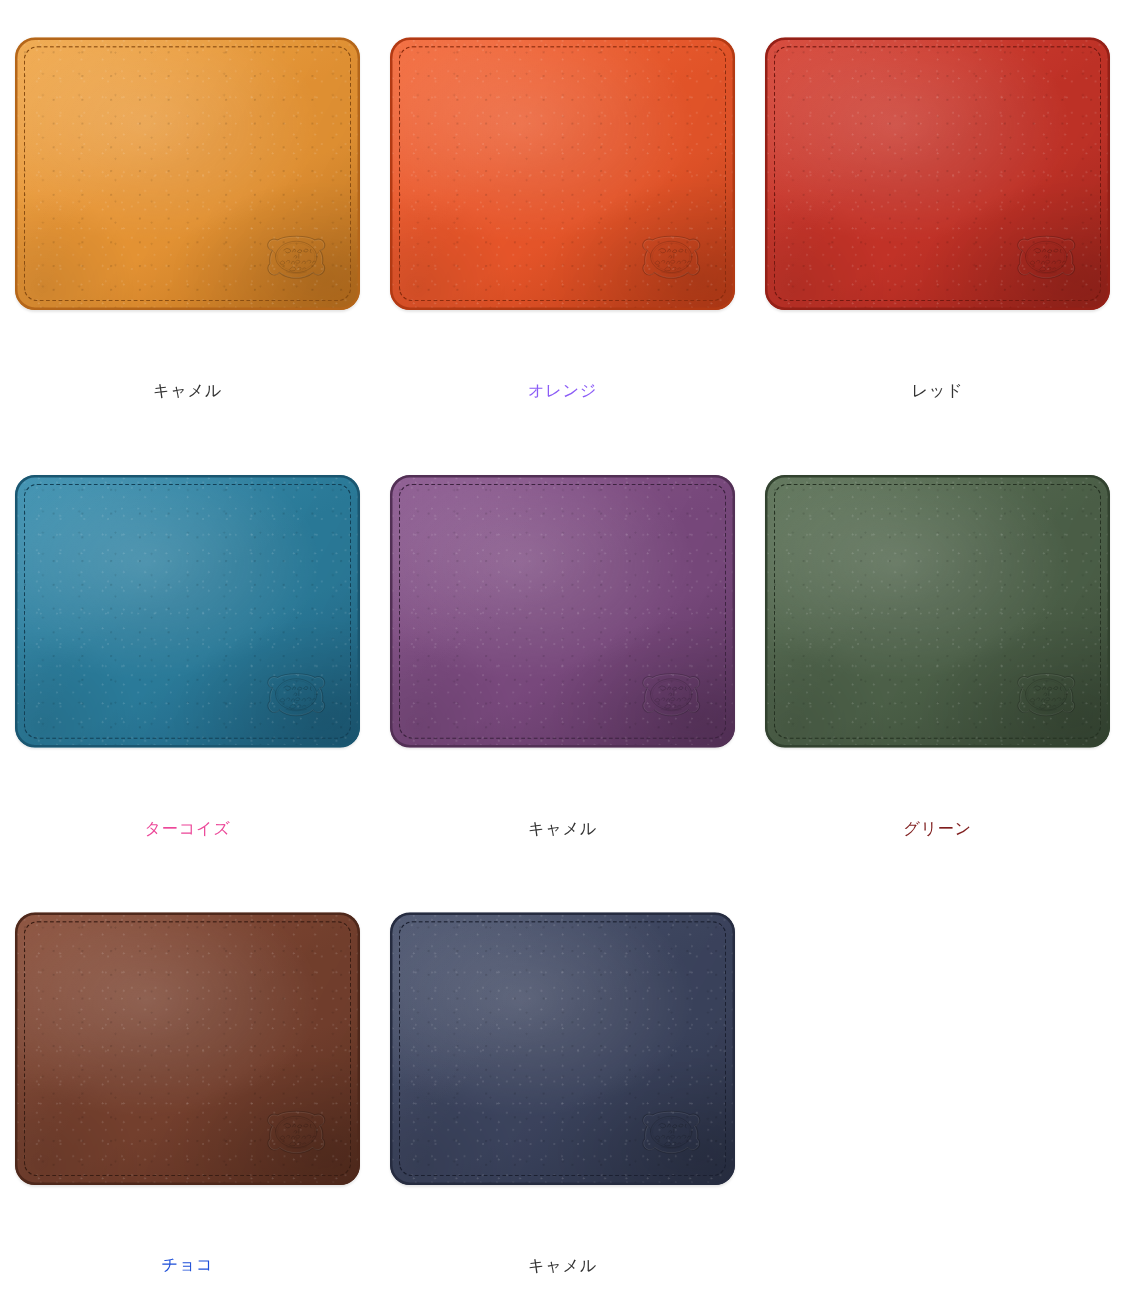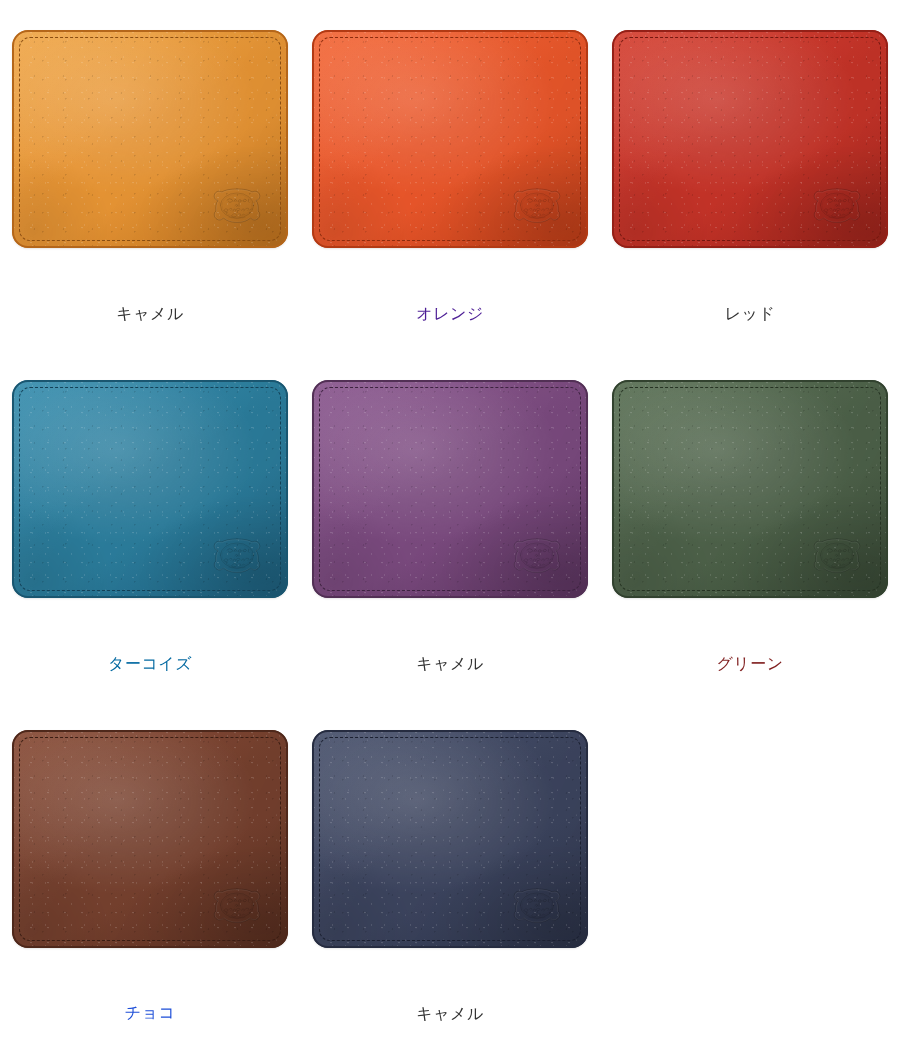--- a/index.html
+++ b/index.html
@@ -117,21 +117,21 @@
     bottom: 20px;
     width: 54px;
     height: 42px;
     opacity: .52;
     pointer-events: none;
   }
   .card-logo svg { display: block; width: 100%; height: 100%; }
 
   .swatch-label {
     margin-top: 58px;
-    font-size: 16px;
+    font-size: 13px;
     line-height: 1;
     color: #333333;
     letter-spacing: .5px;
     text-align: center;
   }
 </style>
 </head>
 <body style="background: rgb(255, 255, 255);">
 
 <div class="swatch-grid" id="grid">
@@ -279,21 +279,21 @@
             <path d="M44 58 q4 -5 8 -2 q3 3 -1 5 q-5 2 -8 -1
                      M56 57 q2 -3 5 -1 q2 2 -1 4
                      M64 58 q3 -3 5 -1" stroke-width="1.3" stroke="rgba(0,0,0,0.30)"></path>
             <path d="M38 63 q16 5 32 0" stroke-width="1" stroke="rgba(0,0,0,0.26)"></path>
 
             <path d="M17 30 q5 3 4 9 M91 30 q-5 3 -4 9" stroke-width="1.1" stroke="rgba(0,0,0,0.28)"></path>
           </g>
         </svg>
       </div>
     </div>
-    <div class="swatch-label" style="color: #4c1d95;">オレンジ</div>
+    <div class="swatch-label" style="color: #8b5cf6;">オレンジ</div>
   </div>
 
   <div class="swatch-cell">
     <div class="card-wrap">
       <div class="card">
         <div class="card-base" style="background: linear-gradient(150deg, rgb(214, 69, 54) 0%, rgb(196, 51, 40) 46%, rgb(196, 51, 40) 62%, rgb(162, 37, 28) 100%);"></div>
         <div class="card-sheen"></div>
         <div class="card-grain"></div>
       </div>
       <div class="card-edge" style="border-color: rgb(148, 32, 23);"></div>
@@ -433,21 +433,21 @@
             <path d="M44 58 q4 -5 8 -2 q3 3 -1 5 q-5 2 -8 -1
                      M56 57 q2 -3 5 -1 q2 2 -1 4
                      M64 58 q3 -3 5 -1" stroke-width="1.3" stroke="rgba(0,0,0,0.30)"></path>
             <path d="M38 63 q16 5 32 0" stroke-width="1" stroke="rgba(0,0,0,0.26)"></path>
 
             <path d="M17 30 q5 3 4 9 M91 30 q-5 3 -4 9" stroke-width="1.1" stroke="rgba(0,0,0,0.28)"></path>
           </g>
         </svg>
       </div>
     </div>
-    <div class="swatch-label" style="color: #0369a1;">ターコイズ</div>
+    <div class="swatch-label" style="color: #ec4899;">ターコイズ</div>
   </div>
 
   <div class="swatch-cell">
     <div class="card-wrap">
       <div class="card">
         <div class="card-base" style="background: linear-gradient(150deg, rgb(140, 90, 144) 0%, rgb(122, 74, 126) 46%, rgb(122, 74, 126) 62%, rgb(94, 54, 98) 100%);"></div>
         <div class="card-sheen"></div>
         <div class="card-grain"></div>
       </div>
       <div class="card-edge" style="border-color: rgb(82, 48, 85);"></div>

